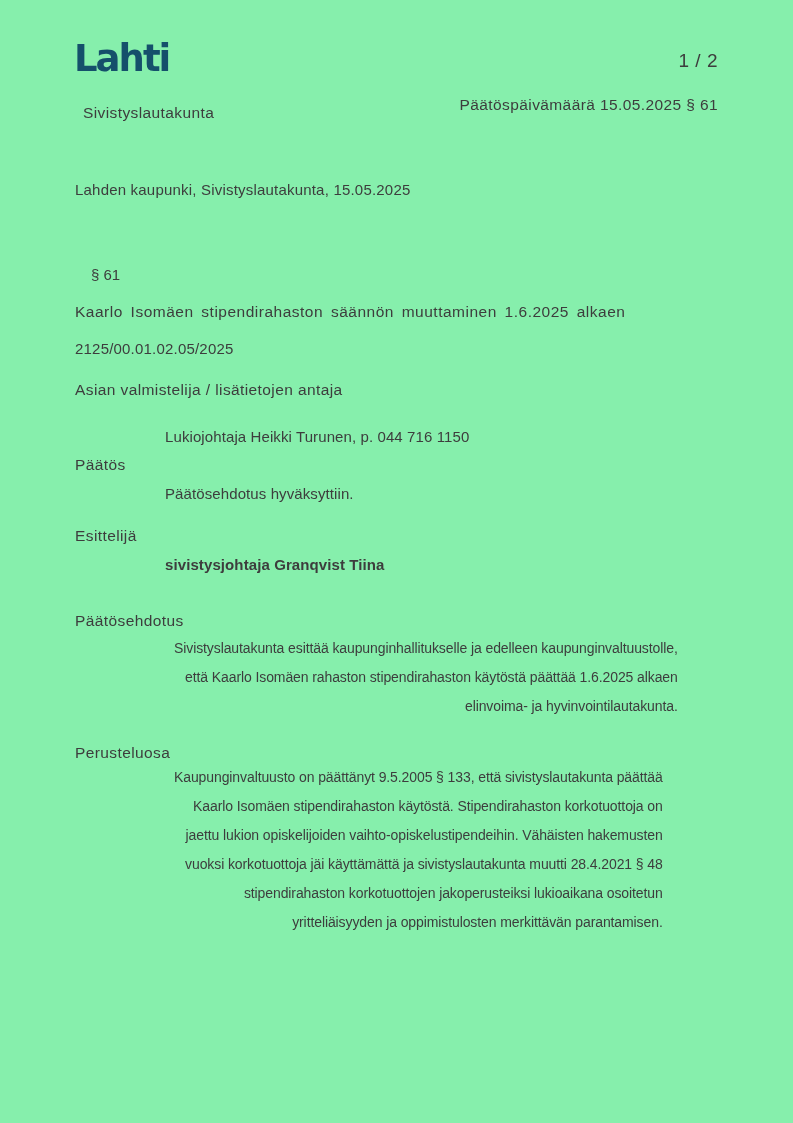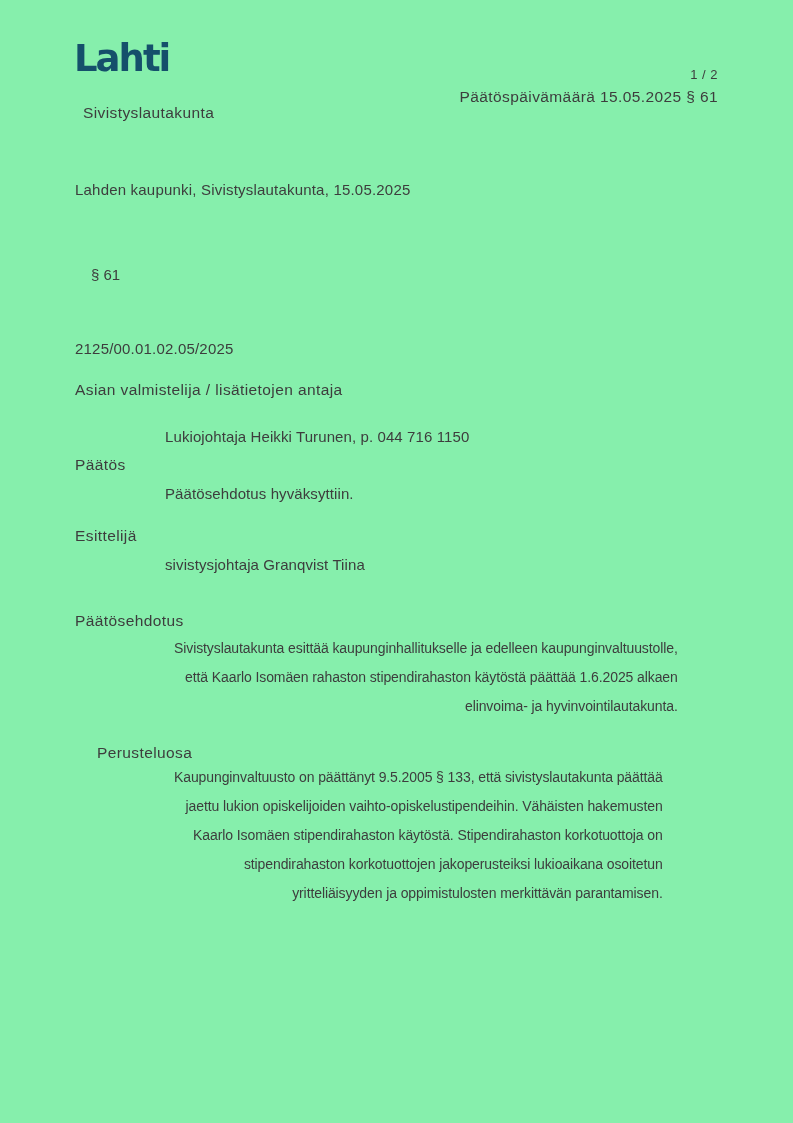--- a/index.html
+++ b/index.html
@@ -22,33 +22,33 @@
     top: 40px;
     left: 74px;
     font-family: "DejaVu Sans", sans-serif;
     font-weight: 800;
     font-size: 37px;
     letter-spacing: -2px;
     color: #15506b;
     line-height: 1;
   }
   .page-num {
-    top: 67px;
+    top: 50px;
     right: 75px;
-    font-size: 13px;
+    font-size: 19px;
     letter-spacing: 0.5px;
   }
 
   .hdr-left {
     top: 104px;
     left: 75px;
     margin-left: 8px;
   }
   .hdr-right {
-    top: 88px;
+    top: 96px;
     right: 75px;
     text-align: left;
   }
   .hdr-text {
     font-size: 15.5px;
     letter-spacing: 0.4px;
   }
 
   .org-line {
     top: 181px;
@@ -88,23 +88,23 @@
     font-size: 15px;
     letter-spacing: 0.1px;
     white-space: nowrap;
   }
 
   .lbl-preparer  { top: 381px; }
   .val-preparer  { top: 428px; }
   .lbl-decision  { top: 456px; }
   .val-decision  { top: 485px; }
   .lbl-presenter { top: 527px; }
-  .val-presenter { top: 556px; }
+  .val-presenter { top: 556px; font-weight: bold; }
   .lbl-proposal  { top: 612px; }
-  .lbl-rationale { top: 744px; margin-left: 22px; }
+  .lbl-rationale { top: 744px; }
 
   .para {
     left: 174px;
     font-size: 14px;
     line-height: 29px;
     letter-spacing: -0.1px;
     text-align: right;
   }
   .para div { white-space: nowrap; }
   .para-proposal  { top: 634px; }
@@ -116,20 +116,21 @@
 <div class="page">
 
   <div class="abs logo">Lahti</div>
   <div class="abs page-num">1 / 2</div>
 
   <div class="abs hdr-left hdr-text">Sivistyslautakunta</div>
   <div class="abs hdr-right hdr-text">Päätöspäivämäärä 15.05.2025 § 61</div>
 
   <div class="abs org-line">Lahden kaupunki, Sivistyslautakunta, 15.05.2025</div>
   <div class="abs section-sym">§ 61</div>
+  <div class="abs doc-title">Kaarlo Isomäen stipendirahaston säännön muuttaminen 1.6.2025 alkaen</div>
   <div class="abs case-number">2125/00.01.02.05/2025</div>
 
   <div class="abs sec-label lbl-preparer">Asian valmistelija / lisätietojen antaja</div>
   <div class="abs sec-content val-preparer">Lukiojohtaja Heikki Turunen, p. 044 716 1150</div>
 
   <div class="abs sec-label lbl-decision">Päätös</div>
   <div class="abs sec-content val-decision">Päätösehdotus hyväksyttiin.</div>
 
   <div class="abs sec-label lbl-presenter">Esittelijä</div>
   <div class="abs sec-content val-presenter">sivistysjohtaja Granqvist Tiina</div>
@@ -137,19 +138,20 @@
   <div class="abs sec-label lbl-proposal">Päätösehdotus</div>
   <div class="abs para para-proposal">
       <div>Sivistyslautakunta esittää kaupunginhallitukselle ja edelleen kaupunginvaltuustolle,</div>
       <div>että Kaarlo Isomäen rahaston stipendirahaston käytöstä päättää 1.6.2025 alkaen</div>
       <div>elinvoima- ja hyvinvointilautakunta.</div>
     </div>
 
   <div class="abs sec-label lbl-rationale">Perusteluosa</div>
   <div class="abs para para-rationale">
       <div>Kaupunginvaltuusto on päättänyt 9.5.2005 § 133, että sivistyslautakunta päättää</div>
+      <div>Kaarlo Isomäen stipendirahaston käytöstä. Stipendirahaston korkotuottoja on</div>
       <div>jaettu lukion opiskelijoiden vaihto-opiskelustipendeihin. Vähäisten hakemusten</div>
-      <div>Kaarlo Isomäen stipendirahaston käytöstä. Stipendirahaston korkotuottoja on</div>
+      <div>vuoksi korkotuottoja jäi käyttämättä ja sivistyslautakunta muutti 28.4.2021 § 48</div>
       <div>stipendirahaston korkotuottojen jakoperusteiksi lukioaikana osoitetun</div>
       <div>yritteliäisyyden ja oppimistulosten merkittävän parantamisen.</div>
     </div>
 
 </div>
 
 </body></html>

